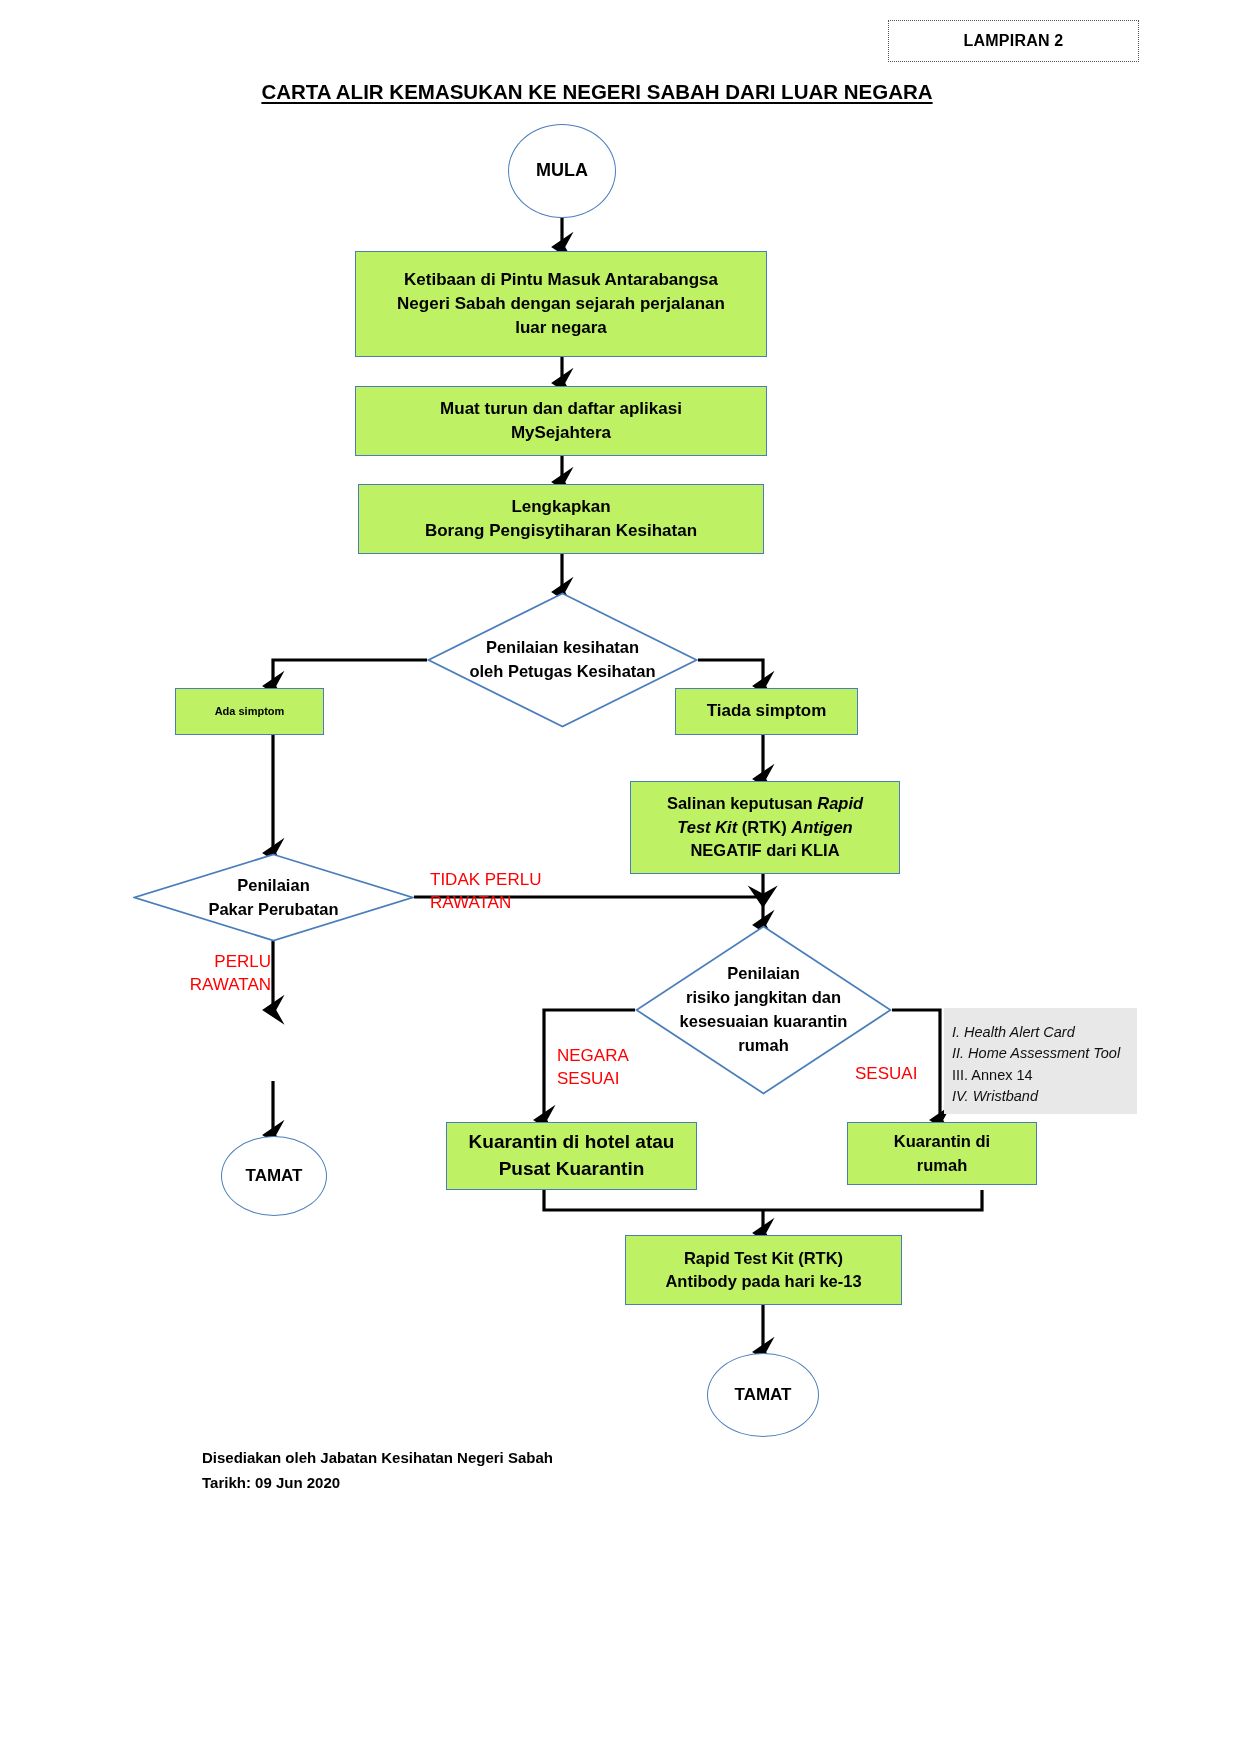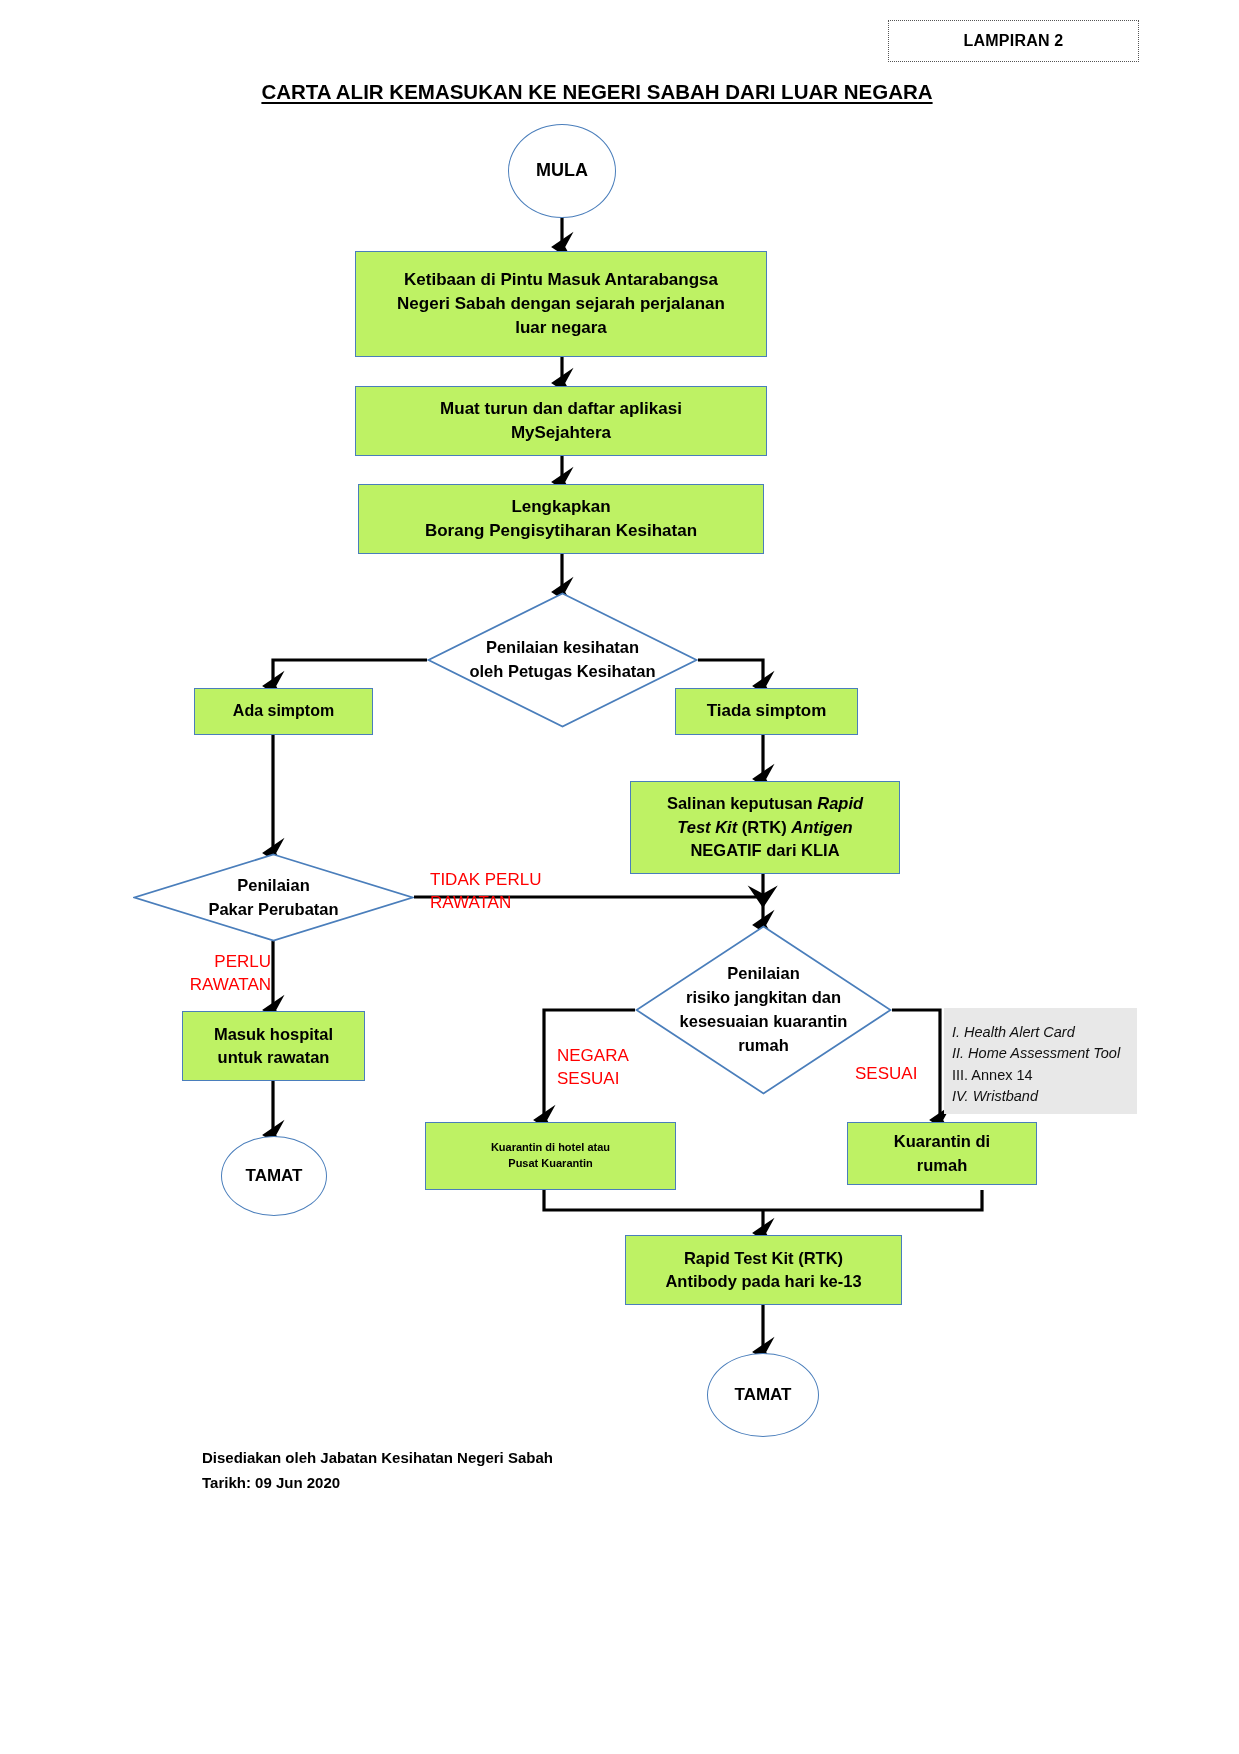--- a/index.html
+++ b/index.html
@@ -217,21 +217,21 @@
   <div class="diamond-wrap" style="left:380px; top:592px; width:271px; height:136px;">
     <svg width="271" height="136" viewBox="0 0 271 136">
       <polygon points="135.5,1.5 269.5,68 135.5,134.5 1.5,68" fill="#ffffff" stroke="#4a7ebb" stroke-width="1.8"></polygon>
     </svg>
     <div class="diamond-label" style="font-size:16.5px; flex-direction:column;">
       <span>Penilaian kesihatan</span>
       <span>oleh Petugas Kesihatan</span>
     </div>
   </div>
 
-  <div class="node boxnode" style="left:147px; top:688px; width:179px; height:47px; font-size:16px;">
+  <div class="node boxnode" style="left:128px; top:688px; width:149px; height:47px; font-size:11px;">
     <span>Ada simptom</span>
   </div>
 
   <div class="node boxnode" style="left:628px; top:688px; width:183px; height:47px; font-size:17px;">
     <span>Tiada simptom</span>
   </div>
 
   <div class="node boxnode" style="left:583px; top:781px; width:270px; height:93px; font-size:16.5px; flex-direction:column;">
     <span>
       <span>Salinan keputusan </span><span class="ital">Rapid</span>
@@ -251,24 +251,20 @@
       <span>Pakar Perubatan</span>
     </div>
   </div>
 
   <div class="edge-label" style="left:383px; top:868px; font-size:17px;">TIDAK PERLU
 RAWATAN</div>
 
   <div class="edge-label" style="left:142px; top:950px; font-size:17px; text-align:right; width:82px;">PERLU
 RAWATAN</div>
 
-  <div class="node boxnode" style="left:135px; top:1011px; width:183px; height:70px; font-size:16.5px; flex-direction:column;">
-    <span>Masuk hospital</span>
-    <span>untuk rawatan</span>
-  </div>
 
   <div class="node circlenode" style="left:174px; top:1136px; width:106px; height:80px; font-size:17px;">
     <span>TAMAT</span>
   </div>
 
   <div class="diamond-wrap" style="left:588px; top:925px; width:257px; height:170px;">
     <svg width="257" height="170" viewBox="0 0 257 170">
       <polygon points="128.5,1.5 255.5,85 128.5,168.5 1.5,85" fill="#ffffff" stroke="#4a7ebb" stroke-width="1.8"></polygon>
     </svg>
     <div class="diamond-label" style="font-size:16.5px; flex-direction:column;">
@@ -284,21 +280,21 @@
     <div class="ann-italic">II. Home Assessment Tool</div>
     <div class="ann-roman">III. Annex 14</div>
     <div class="ann-italic">IV. Wristband</div>
   </div>
 
   <div class="edge-label" style="left:510px; top:1044px; font-size:17px;">NEGARA
 SESUAI</div>
 
   <div class="edge-label" style="left:808px; top:1062px; font-size:17px;">SESUAI</div>
 
-  <div class="node boxnode" style="left:378px; top:1122px; width:251px; height:68px; font-size:11px; flex-direction:column;">
+  <div class="node boxnode" style="left:399px; top:1122px; width:251px; height:68px; font-size:19px; flex-direction:column;">
     <span>Kuarantin di hotel atau</span>
     <span>Pusat Kuarantin</span>
   </div>
 
   <div class="node boxnode" style="left:800px; top:1122px; width:190px; height:63px; font-size:16.5px; flex-direction:column;">
     <span>Kuarantin di</span>
     <span>rumah</span>
   </div>
 
   <div class="node boxnode" style="left:578px; top:1235px; width:277px; height:70px; font-size:16.5px; flex-direction:column;">

